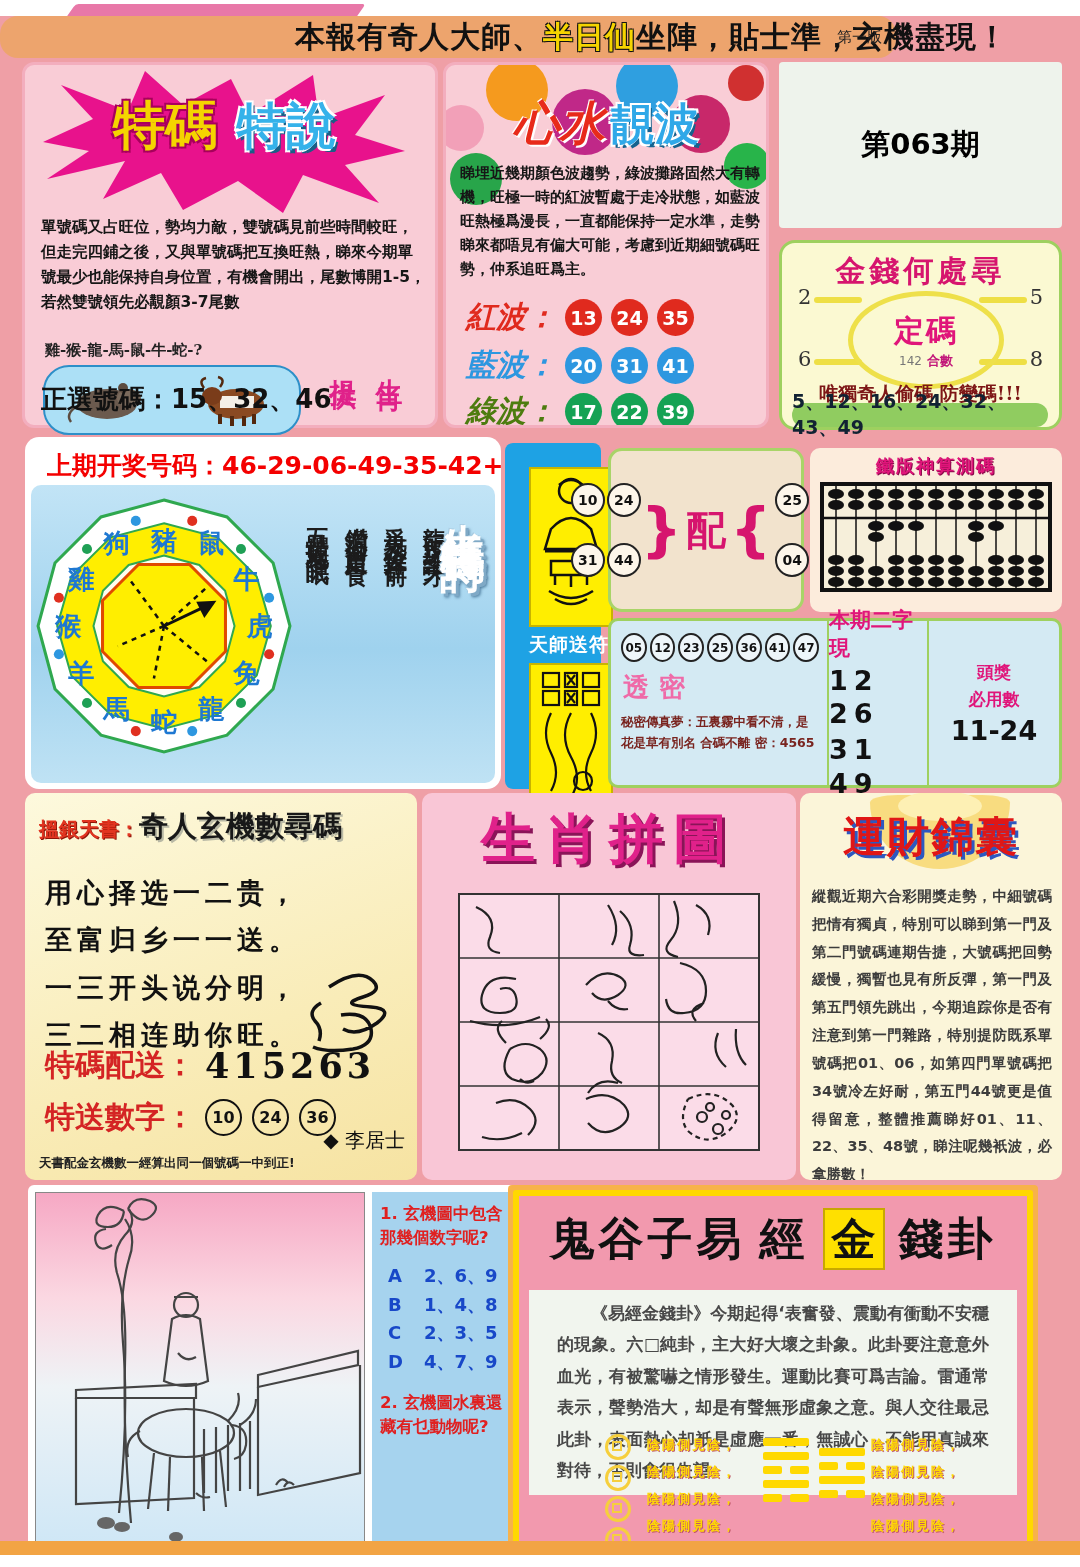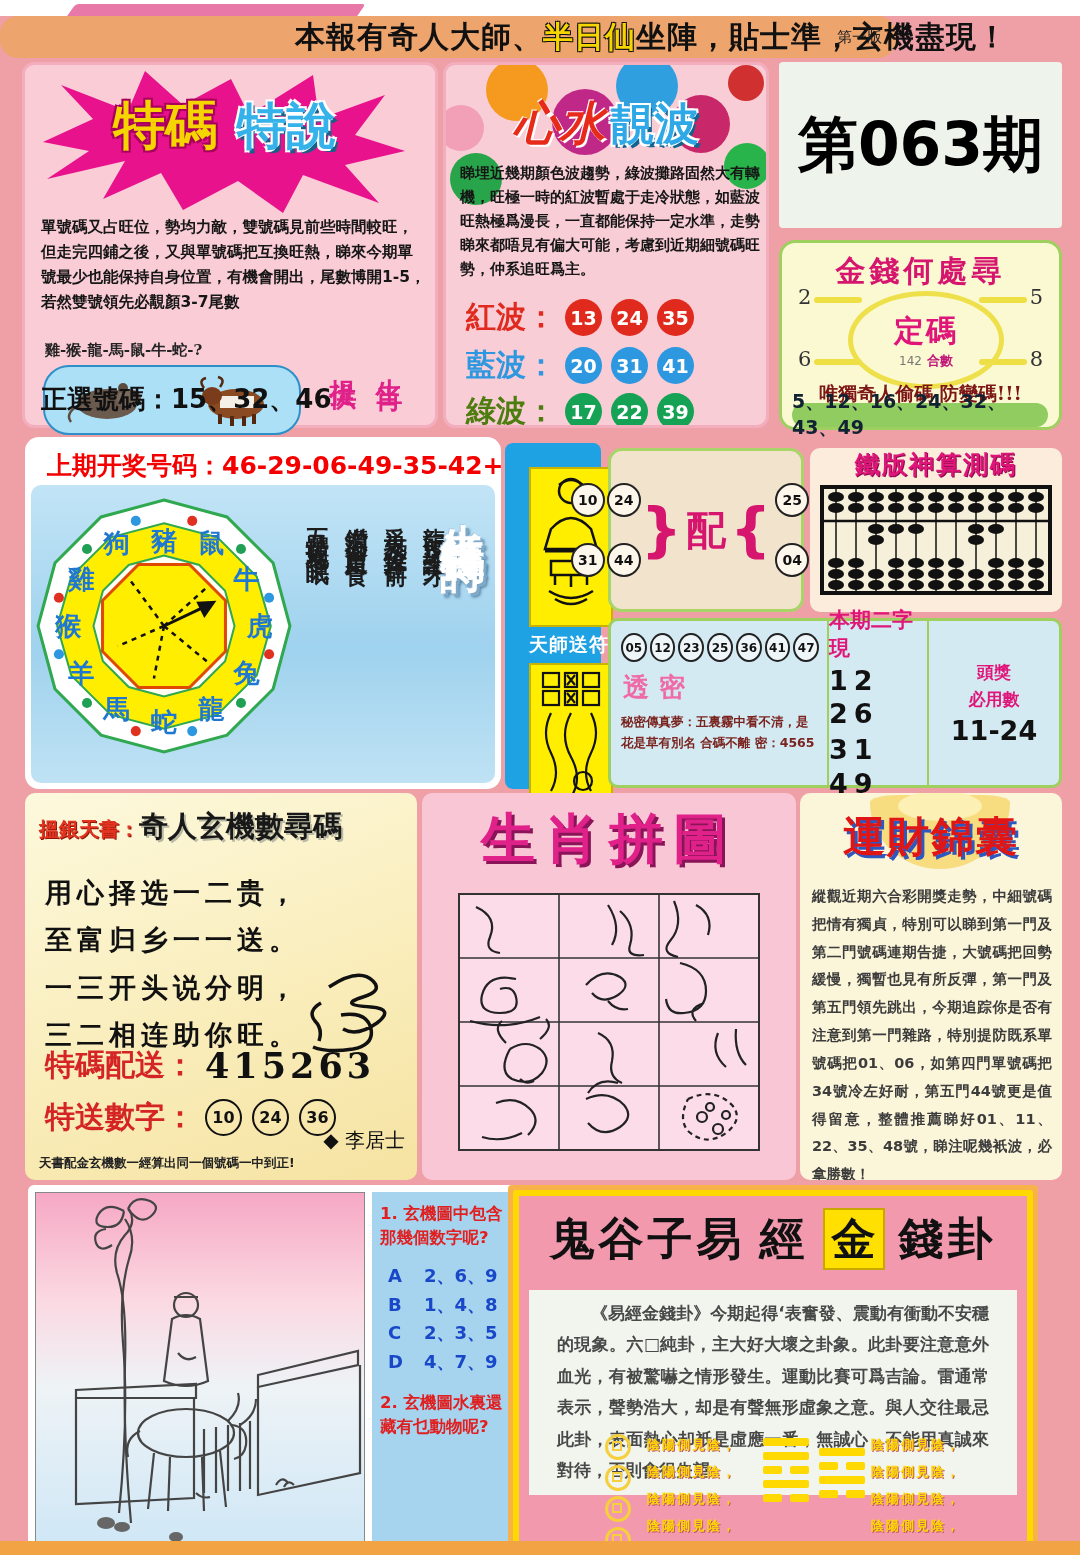--- a/index.html
+++ b/index.html
@@ -34,27 +34,27 @@
   .pA-main{position:absolute;left:16px;bottom:8px;font-size:26px;font-weight:bold;color:#111;}
 
   
   .pB{left:443px;top:62px;width:326px;height:366px;background:#f9cdd6;border:3px solid #f3aebe;border-radius:12px;overflow:hidden;}
   .dot{position:absolute;border-radius:50%;}
   .pB-title{position:absolute;left:0;top:28px;width:100%;text-align:center;font-weight:bold;white-space:nowrap;z-index:3;}
   .pB-t1{font-size:46px;color:#e82a1a;font-style:italic;text-shadow:2px 2px 0 #fff,-1px -1px 0 #fff;}
   .pB-t2{font-size:44px;color:#2fa8e8;text-shadow:-2px -2px 0 #fff,2px -2px 0 #fff,-2px 2px 0 #fff,3px 3px 0 #14628e;}
   .pB-body{position:absolute;left:14px;top:96px;width:300px;font-size:15px;font-weight:bold;color:#161616;line-height:1.6;z-index:3;}
   .wave-row{position:absolute;left:20px;display:flex;align-items:center;gap:9px;z-index:3;}
-  .wave-label{font-size:30px;font-weight:bold;white-space:nowrap;}
+  .wave-label{font-size:30px;font-weight:bold;font-style:italic;white-space:nowrap;}
   .ball{width:37px;height:37px;border-radius:50%;display:flex;align-items:center;justify-content:center;
         color:#fff;font-size:19px;font-weight:bold;}
   
   .pC-issue{left:779px;top:62px;width:283px;height:166px;background:#eef3ec;border-radius:4px;
             display:flex;align-items:center;justify-content:center;}
-  .pC-issue span{font-size:60px;font-weight:bold;color:#000;text-align:center;}
+  .pC-issue span{font-size:29px;font-weight:bold;color:#000;text-align:center;}
   .pC-gold{left:779px;top:240px;width:283px;height:190px;background:#fbf9d2;border:3px solid #9ed05f;border-radius:16px;}
   .pC-title{position:absolute;top:8px;width:100%;text-align:center;font-size:30px;font-weight:bold;color:#d6156e;
             letter-spacing:4px;font-family:"DejaVu Serif",serif;}
   .pC-num{position:absolute;font-size:21px;color:#333;font-family:"DejaVu Serif",serif;}
   .pC-line{position:absolute;height:6px;background:#eedf45;border-radius:3px;}
   .pC-ellipse{position:absolute;left:66px;top:48px;width:146px;height:88px;border:5px solid #eee04a;border-radius:50%;
               display:flex;flex-direction:column;align-items:center;justify-content:center;}
   .pC-ding{font-size:30px;font-weight:bold;color:#e0157a;letter-spacing:2px;}
   .pC-sub{font-size:12px;color:#777;}
   .pC-sub b{color:#c2187a;font-size:13px;margin-left:5px;}
@@ -85,21 +85,21 @@
   .pF{left:608px;top:448px;width:196px;height:164px;background:#f2e3cd;border:3px solid #a9d468;border-radius:14px;
       display:flex;align-items:center;justify-content:center;gap:4px;}
   .pF-grid{display:grid;grid-template-columns:30px 30px;grid-gap:26px 6px;}
   .coin-num{width:30px;height:30px;border-radius:50%;background:#fdf6ea;border:2px solid #222;
             display:flex;align-items:center;justify-content:center;font-size:14px;font-weight:bold;color:#111;}
   .pF-brace{font-size:58px;color:#d6156e;font-weight:bold;line-height:1;}
   .pF-word{font-size:40px;color:#d6156e;font-weight:bold;}
 
   
   .pG{left:810px;top:448px;width:252px;height:164px;background:#fcecdc;border-radius:10px;}
-  .pG-title{text-align:center;font-size:25px;font-weight:bold;color:#e0157a;letter-spacing:2px;padding-top:0;
+  .pG-title{text-align:center;font-size:18px;font-weight:bold;color:#e0157a;letter-spacing:2px;padding-top:6px;
             text-shadow:1px 1px 0 #8a0a4a;}
   
   .pH{left:608px;top:618px;width:454px;height:170px;background:#d4eaf3;border:3px solid #9fd05f;border-radius:10px;
       display:flex;}
   .pH-c1{width:218px;border-right:2px solid #9fd05f;padding:12px 8px 6px 10px;box-sizing:border-box;}
   .pH-c2{width:100px;border-right:2px solid #9fd05f;display:flex;flex-direction:column;align-items:center;justify-content:center;gap:2px;box-sizing:border-box;}
   .pH-c3{flex:1;display:flex;flex-direction:column;align-items:center;justify-content:center;gap:4px;}
   .pH-nums{display:flex;gap:3px;}
   .mini-ball{width:25px;height:25px;border-radius:50%;border:2px solid #222;background:#eef6fa;
              display:flex;align-items:center;justify-content:center;font-size:12px;font-weight:bold;color:#111;}

